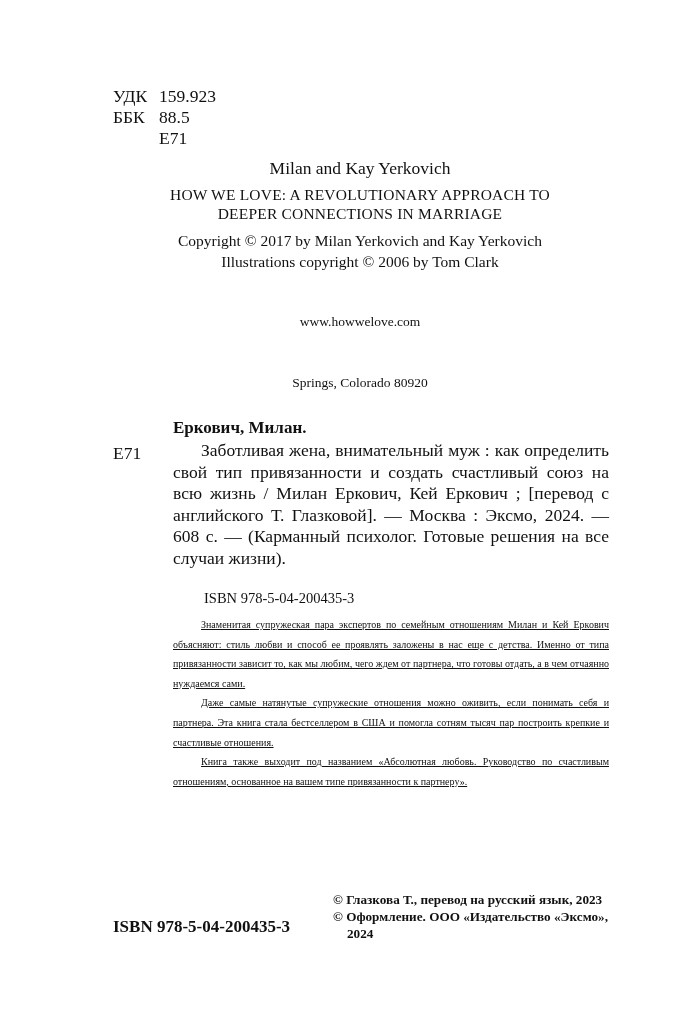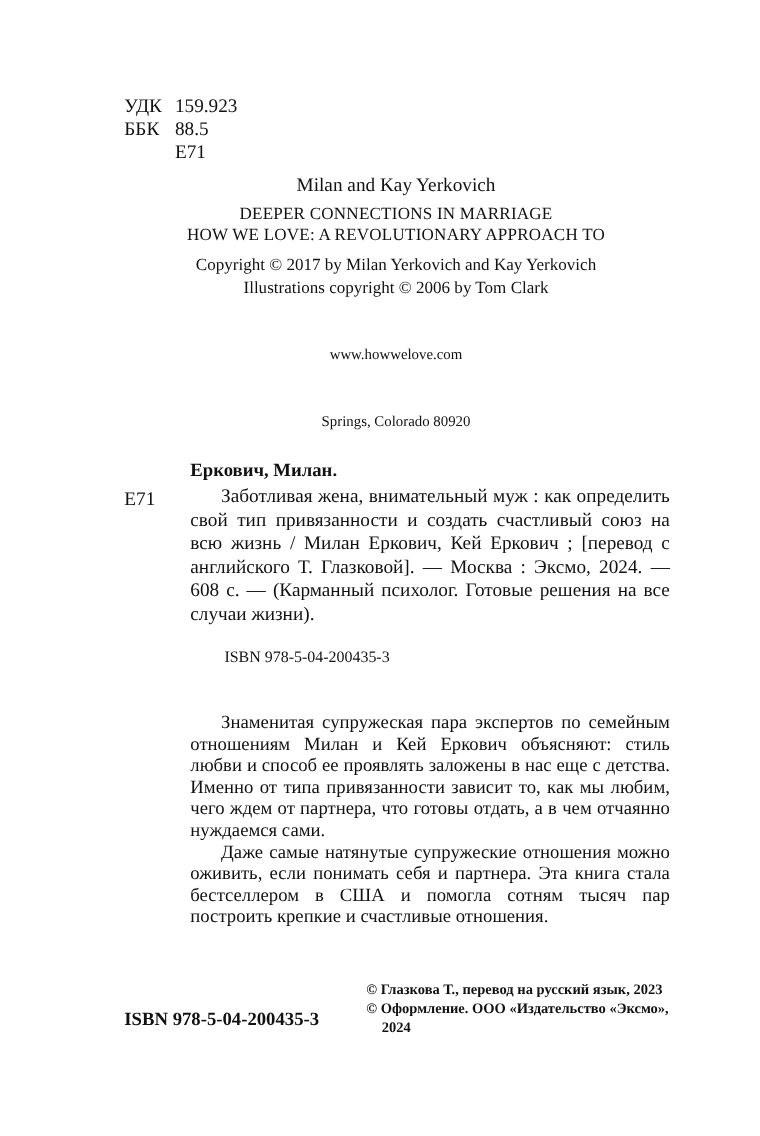--- a/index.html
+++ b/index.html
@@ -12,21 +12,21 @@
   .center { left: 100px; width: 520px; text-align: center; }
   .authors-en { top: 158px; font-size: 17.5px; }
   .title-en { top: 185px; font-size: 15.5px; line-height: 19px; letter-spacing: 0.2px; }
   .copyrights { top: 231px; font-size: 15.5px; line-height: 20.5px; }
   .copyrights .small { font-size: 13.5px; margin-top: 40px; }
   .bib-author { left: 173px; top: 441px; font-size: 17px; font-weight: bold; }
   .e71 { left: 113px; top: 443px; font-size: 17.5px; }
   .bib-body { left: 173px; top: 440px; width: 436px; font-size: 17.5px; line-height: 21.6px;
               text-align: justify; text-indent: 28px; }
   .isbn-small { left: 204px; top: 590px; font-size: 14.5px; }
-  .annot { left: 173px; top: 647px; width: 436px; font-size: 17px; line-height: 19.6px; text-align: justify; }
+  .annot { left: 173px; top: 615px; width: 436px; font-size: 10px; line-height: 19.6px; text-align: justify; text-decoration: underline; }
   .annot p { margin: 0; text-indent: 28px; }
   .isbn-big { left: 113px; top: 917px; font-size: 17px; font-weight: bold; }
   .copy-ru { left: 333px; top: 891px; width: 290px; font-size: 13.2px; line-height: 17px; font-weight: bold; }
   .copy-ru .item { padding-left: 14px; text-indent: -14px; }
 </style>
 </head>
 <body>
 
 <div class="abs udk">
   <div class="row">
@@ -36,39 +36,40 @@
     <span class="k">ББК</span><span>88.5</span>
   </div>
   <div class="row">
     <span class="k"></span><span>Е71</span>
   </div>
 </div>
 
 <div class="abs center authors-en">Milan and Kay Yerkovich</div>
 
 <div class="abs center title-en">
+  <div>HOW WE LOVE: A REVOLUTIONARY APPROACH TO</div>
   <div>DEEPER CONNECTIONS IN MARRIAGE</div>
-  <div>HOW WE LOVE: A REVOLUTIONARY APPROACH TO</div>
 </div>
 
 <div class="abs center copyrights">
   <div>Copyright © 2017 by Milan Yerkovich and Kay Yerkovich</div>
   <div>Illustrations copyright © 2006 by Tom Clark</div>
   <div class="small">www.howwelove.com</div>
   <div class="small">Springs, Colorado 80920</div>
 </div>
 
 <div class="abs bib-author" style="top:418px;">Еркович, Милан.</div>
 <div class="abs e71">Е71</div>
 <div class="abs bib-body">Заботливая жена, внимательный муж : как определить свой тип привязанности и создать счастливый союз на всю жизнь / Милан Еркович, Кей Еркович ; [перевод с английского Т. Глазковой]. — Москва : Эксмо, 2024. — 608 с. — (Карманный психолог. Готовые решения на все случаи жизни).</div>
 <div class="abs isbn-small">ISBN 978-5-04-200435-3</div>
 
 <div class="abs annot">
   <p>Знаменитая супружеская пара экспертов по семейным отношениям Милан и Кей Еркович объясняют: стиль любви и способ ее проявлять заложены в нас еще с детства. Именно от типа привязанности зависит то, как мы любим, чего ждем от партнера, что готовы отдать, а в чем отчаянно нуждаемся сами.</p>
   <p>Даже самые натянутые супружеские отношения можно оживить, если понимать себя и партнера. Эта книга стала бестселлером в США и помогла сотням тысяч пар построить крепкие и счастливые отношения.</p>
+  <p>Книга также выходит под названием «Абсолютная любовь. Руководство по счастливым отношениям, основанное на вашем типе привязанности к партнеру».</p>
 </div>
 
 <div class="abs isbn-big">ISBN 978-5-04-200435-3</div>
 
 <div class="abs copy-ru">
   <div class="item">© Глазкова Т., перевод на русский язык, 2023</div>
   <div class="item">© Оформление. ООО «Издательство «Эксмо», 2024</div>
 </div>
 
 </body></html>

